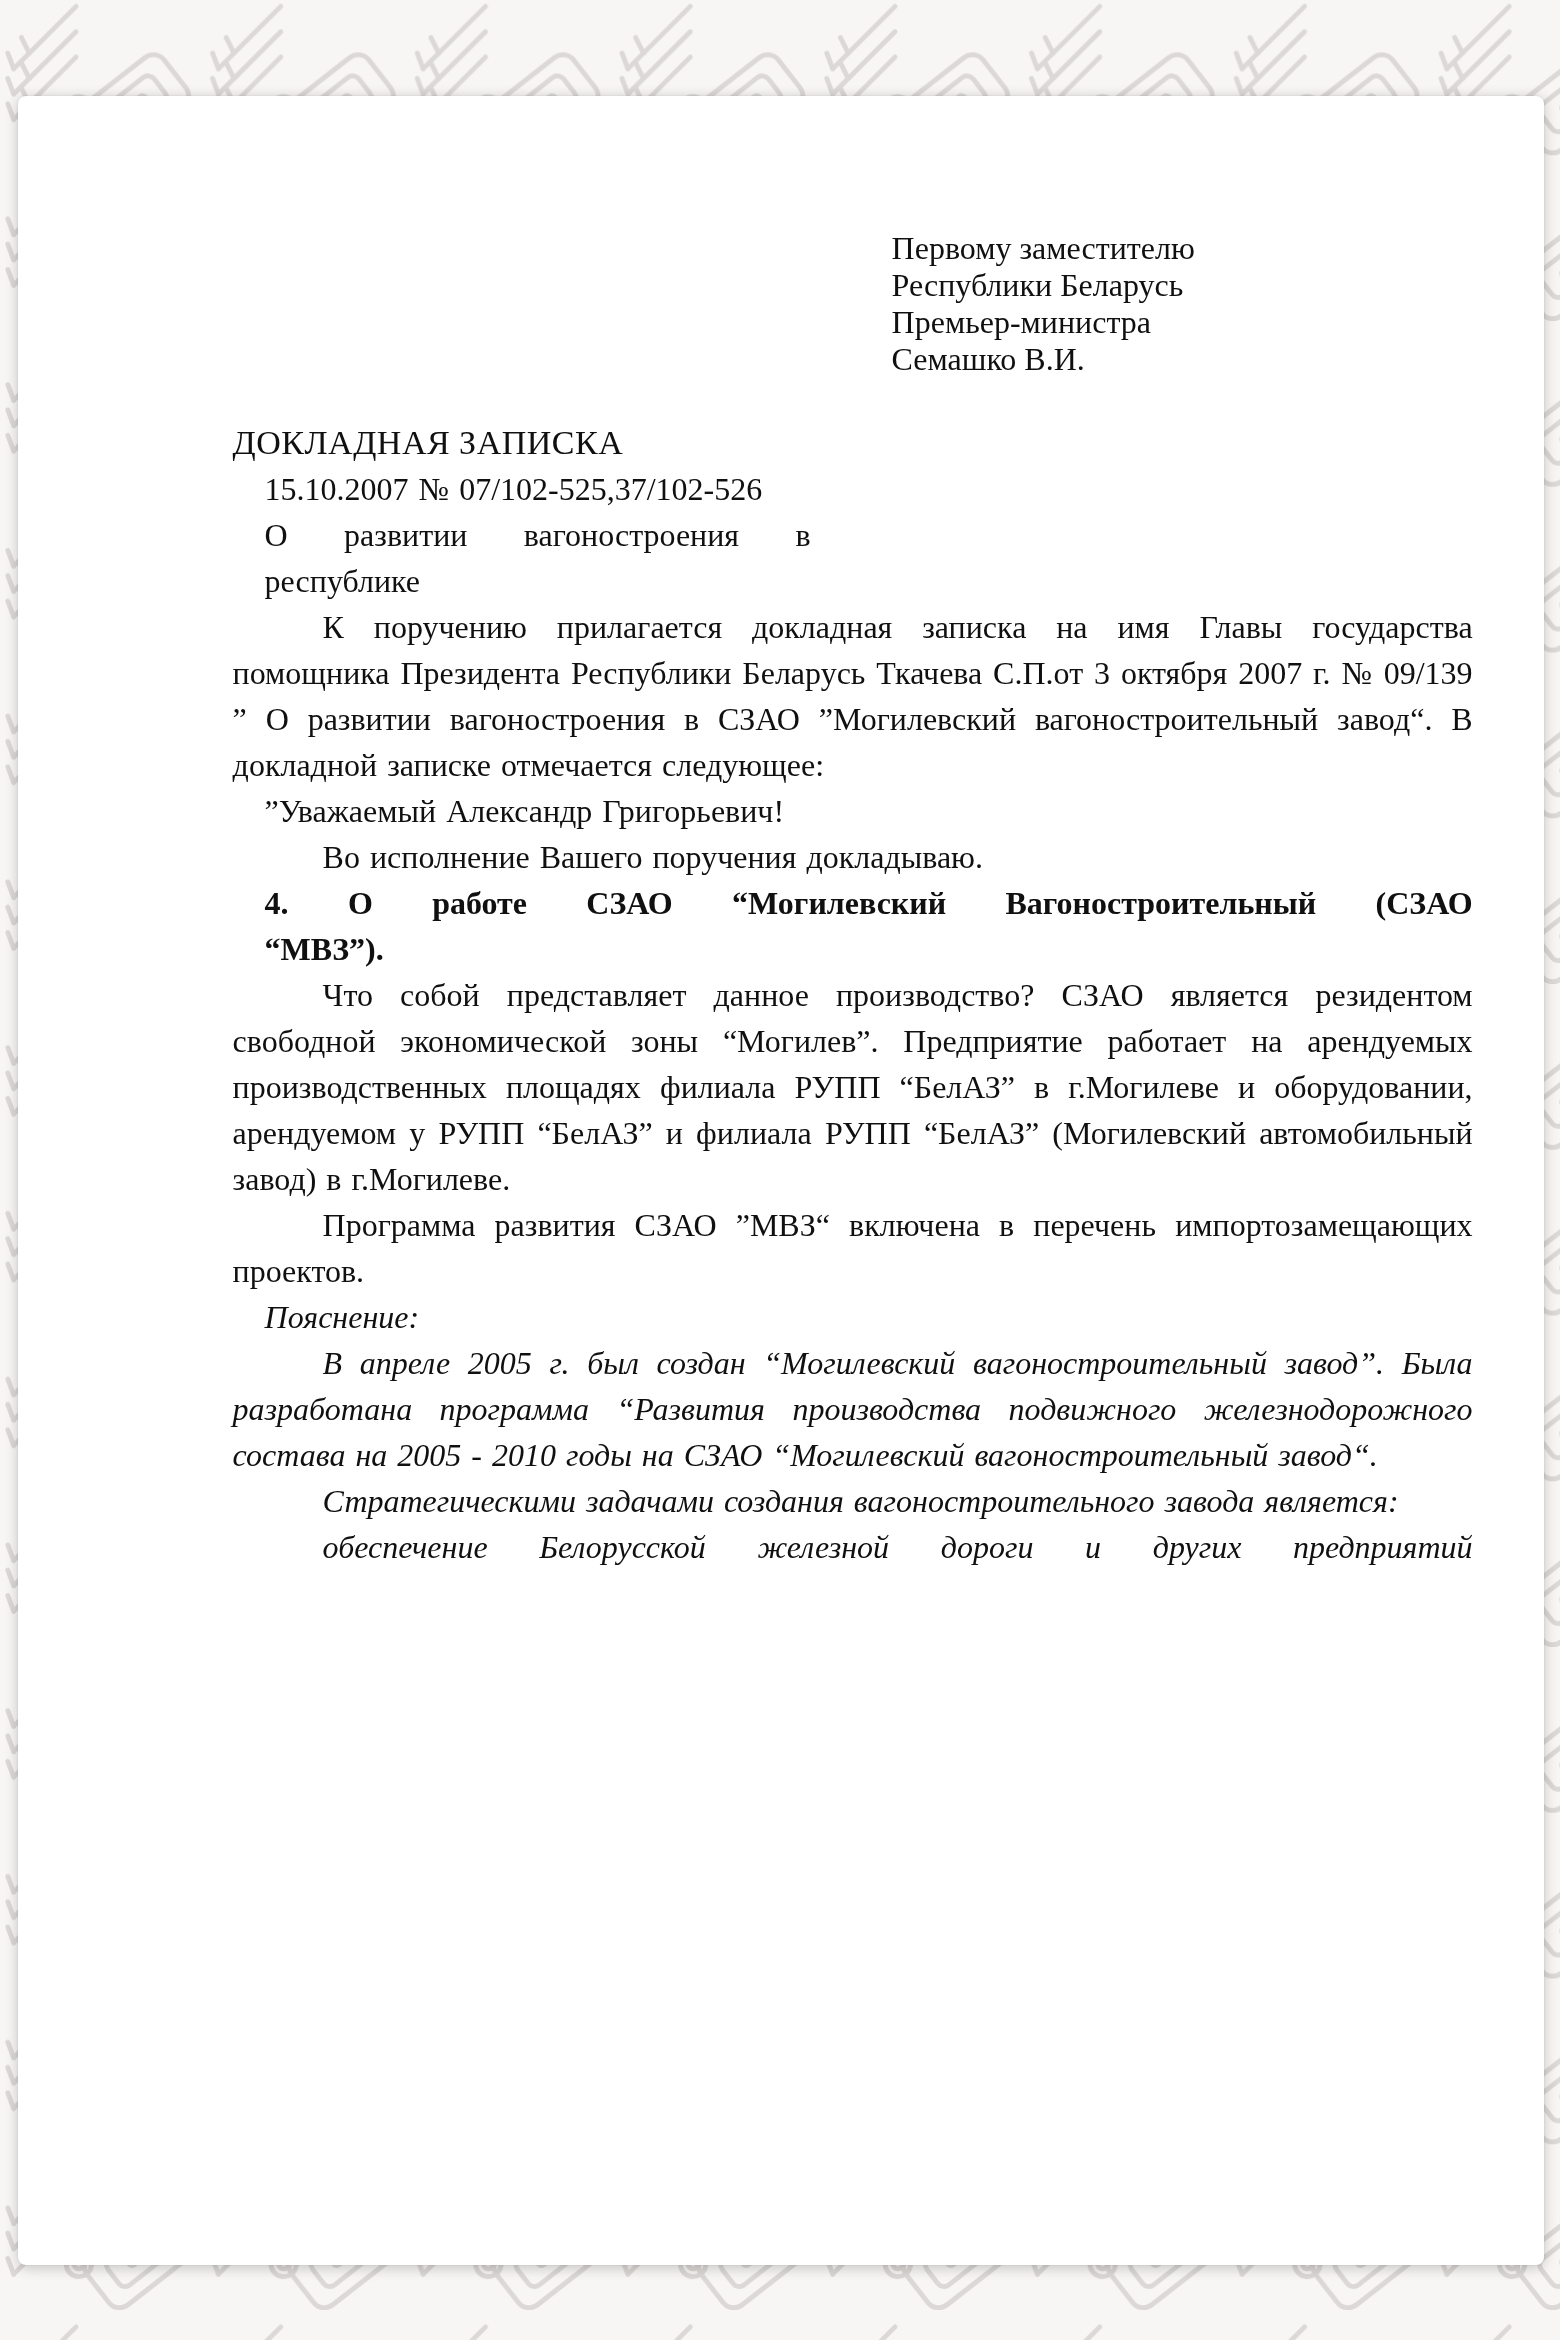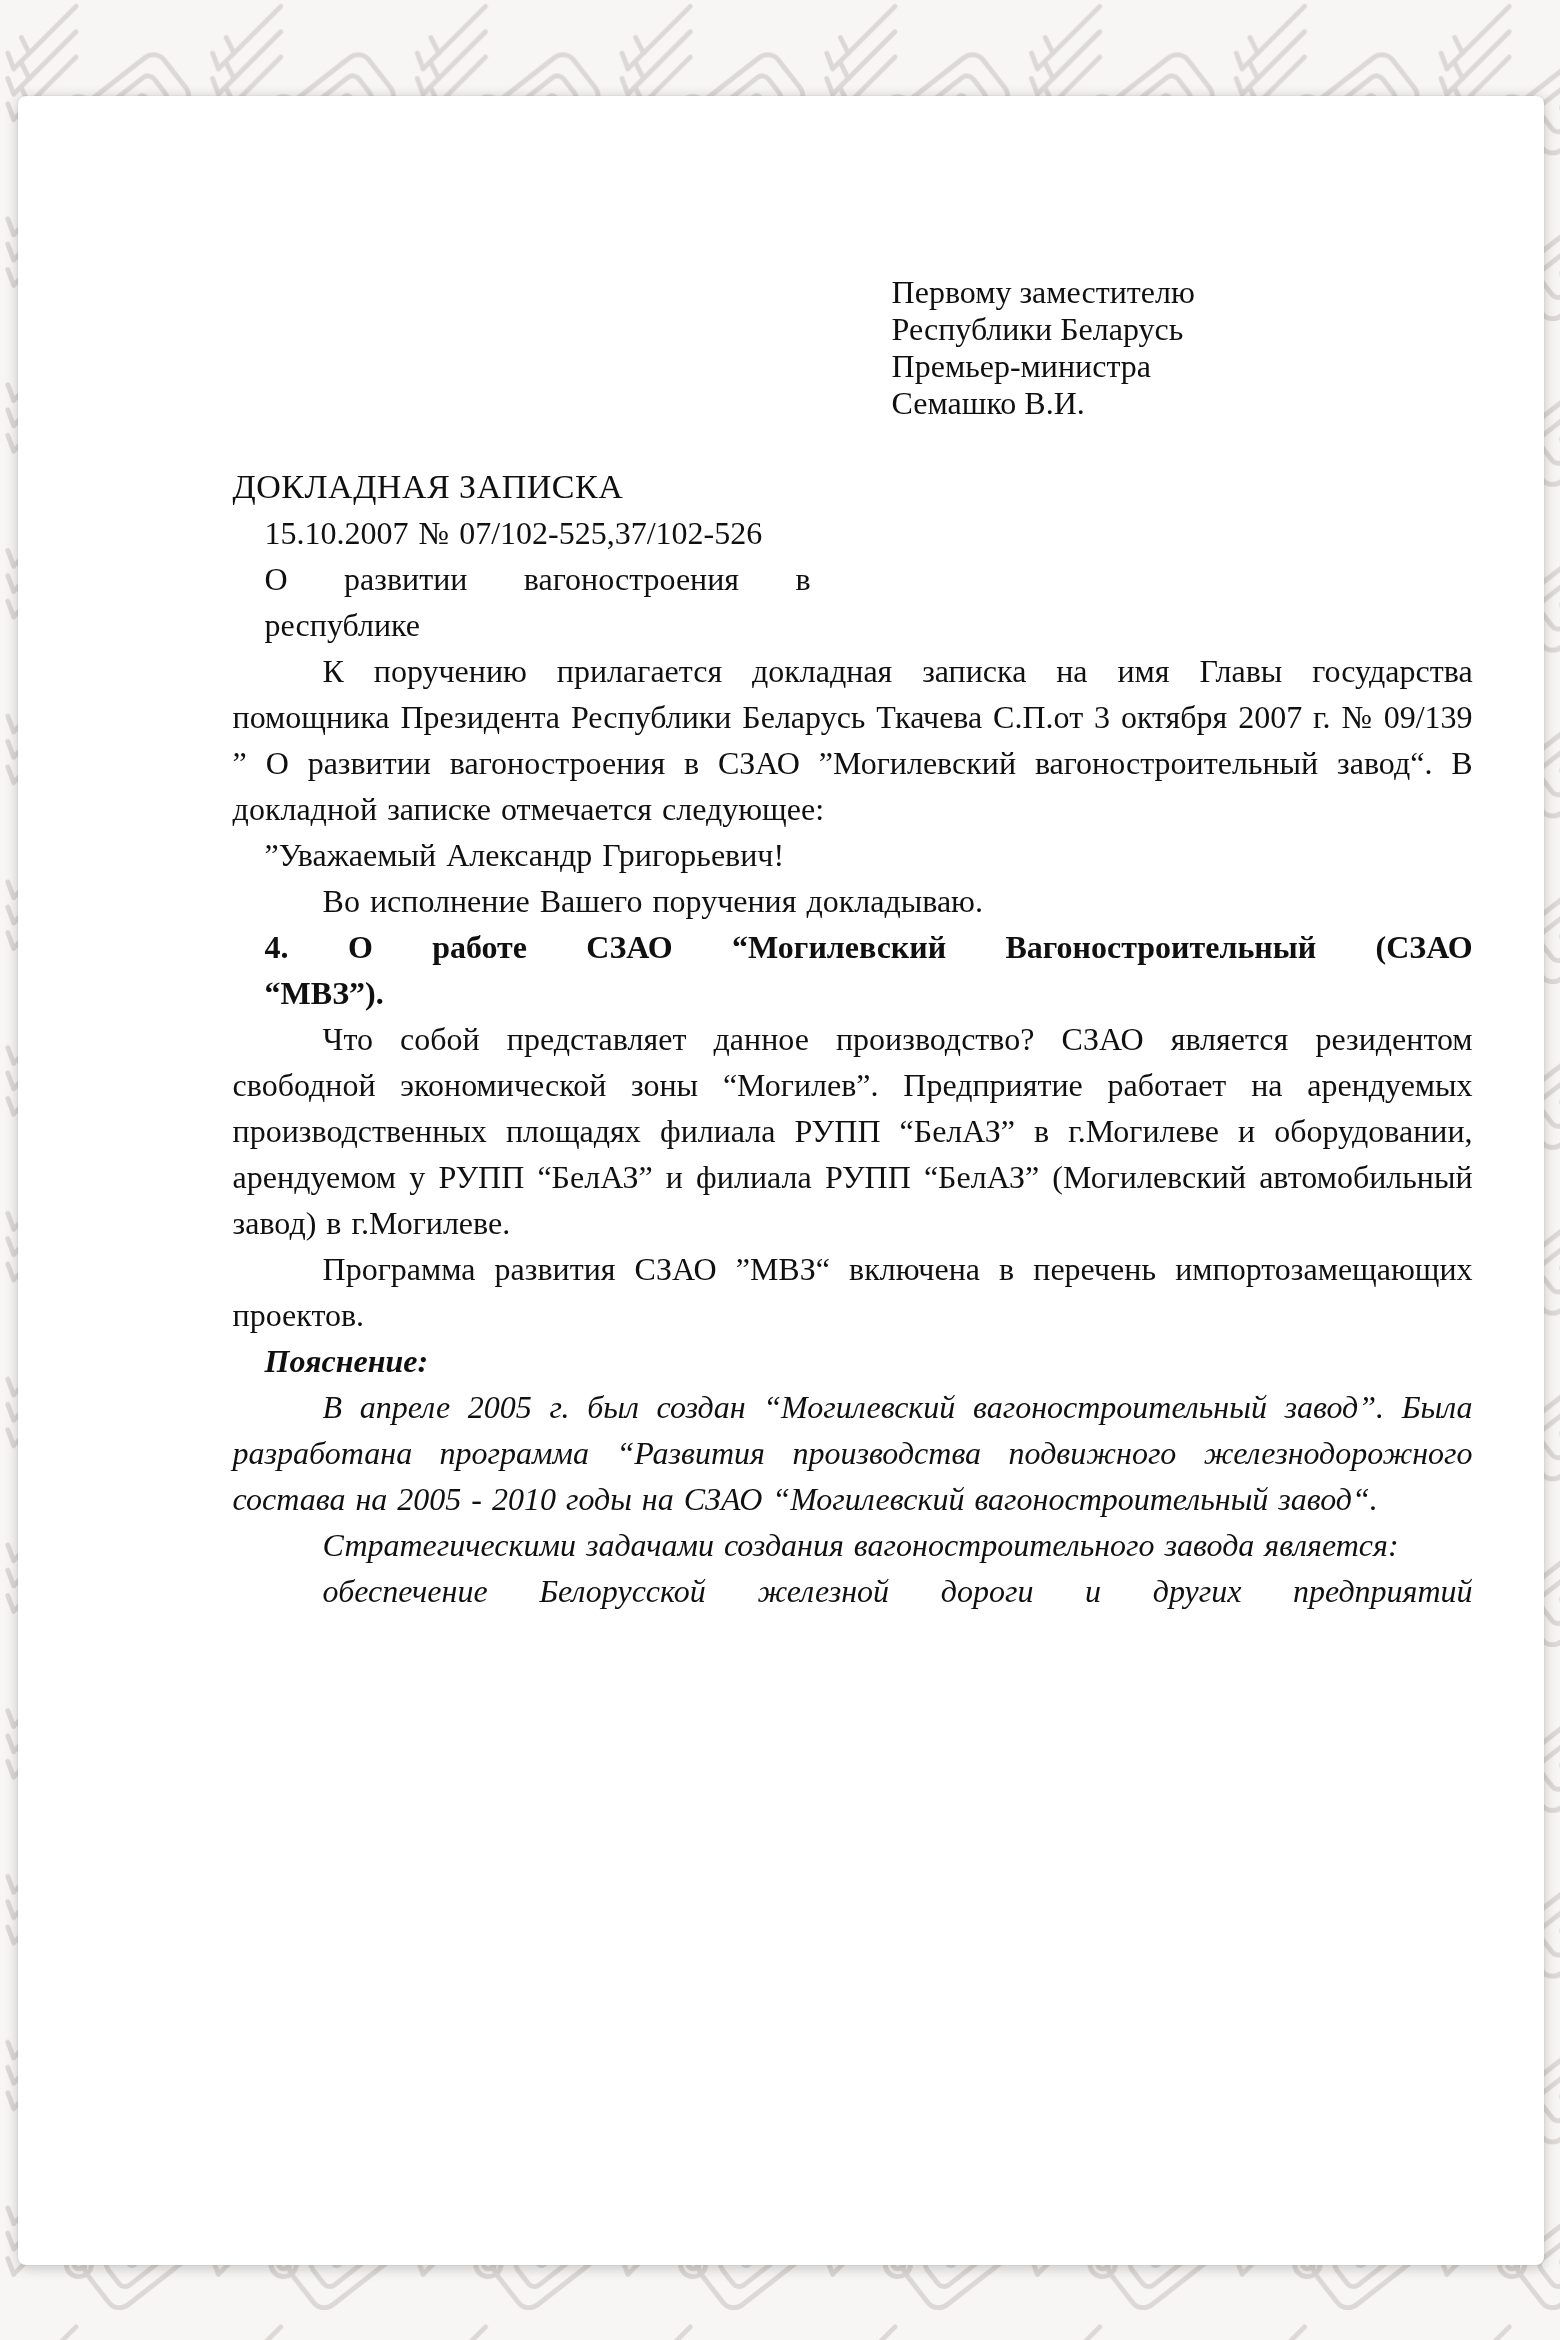--- a/index.html
+++ b/index.html
@@ -11,38 +11,38 @@
   .bg{position:absolute;left:0;top:0;z-index:0;}
   .page{
     position:absolute;left:17.6px;top:96px;z-index:1;
     width:1526px;height:2169px;box-sizing:border-box;
     background:#ffffff;border-radius:7.8px;
     box-shadow:0 2.9px 13.7px rgba(0,0,0,0.20), 0 0 2px rgba(0,0,0,0.12);
     padding:134px 71px 0 215px;
     color:#101010;
     font-size:32px;line-height:46px;
   }
-  .recipient{margin-left:659px;line-height:37px;margin-top:44px;}
+  .recipient{margin-left:659px;line-height:37px;}
   .recipient span{display:block;white-space:nowrap;}
   .doc-title{margin:42px 0 0 0;font-size:34px;font-weight:normal;line-height:46px;letter-spacing:0.5px;}
   .ref-line{margin:17.6px 0 0 0;}
   .subject{width:546px;text-align:justify;margin:32px 0 93px 0;}
   p.body{margin:0;text-align:justify;text-indent:90px;word-spacing:2px;}
   p.noindent{text-indent:0;margin-left:32px;}
   .mt20{margin-top:19.5px;}
   .mt9{margin-top:8.8px;}
   .mt8{margin-top:7.8px;}
   .mt18{margin-top:17.6px;}
   .mt4{margin-top:3.9px;}
   .mt10{margin-top:9.8px;}
   .heading{font-weight:bold;}
   .heading .hline1{display:block;text-align:justify;text-align-last:justify;}
   .heading .hline2{display:block;text-align:left;}
   .italic{font-style:italic;}
-  .bolditalic{font-style:italic;font-weight:bold;}
+  .bolditalic{font-style:italic;font-weight:normal;}
   .justify-last{text-align-last:justify;}
 </style>
 </head>
 <body>
 
 <svg class="bg" width="1560" height="2341" viewBox="0 0 1600 2400" xmlns="http://www.w3.org/2000/svg">
   <defs>
     <pattern id="tile" width="210" height="170" patternUnits="userSpaceOnUse">
       <g stroke="#dbd8d6" stroke-width="5" fill="none" stroke-linecap="round">
 

